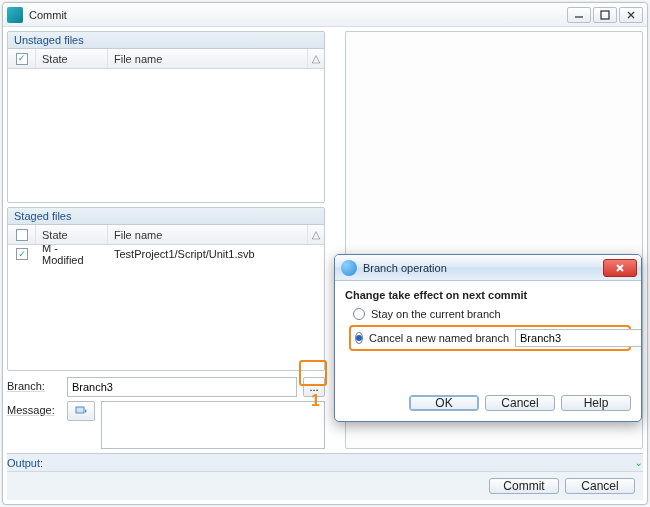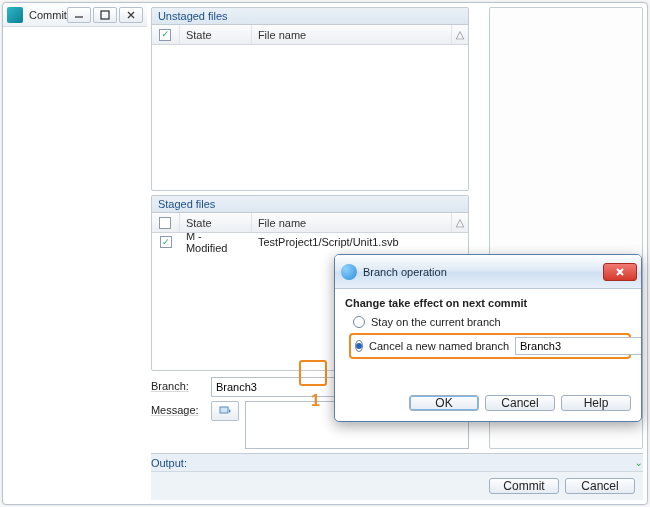--- a/index.html
+++ b/index.html
@@ -1,17 +1,17 @@
 <!DOCTYPE html>
 <html><head>
 <meta charset="utf-8">
 <style>
   * { box-sizing: border-box; font-family: "Segoe UI", Tahoma, sans-serif; }
   body { margin: 0; background: #f7f7f7; width: 650px; height: 507px; position: relative; overflow: hidden; }
-  .window { position: absolute; inset: 2px; background: #fff; border: 1px solid #b9c6d1; border-radius: 4px; box-shadow: 0 0 2px rgba(0,0,0,.15); display: flex; flex-direction: row; }
+  .window { position: absolute; inset: 2px; background: #fff; border: 1px solid #b9c6d1; border-radius: 4px; box-shadow: 0 0 2px rgba(0,0,0,.15); display: flex; flex-direction: column; }
   .titlebar { height: 24px; display: flex; align-items: center; padding: 0 4px; background: linear-gradient(#fdfdfe,#eef2f6); border-bottom: 1px solid #d6dde4; border-radius: 4px 4px 0 0; }
   .titlebar .app-icon { width: 16px; height: 16px; background: linear-gradient(135deg,#2fb6c9,#0e7f92); border-radius: 2px; margin-right: 6px; }
   .titlebar .title { font-size: 11px; color: #2b2b2b; flex: 1; }
   .winbtns { display: flex; gap: 2px; }
   .winbtn { width: 24px; height: 16px; border: 1px solid #b6c0ca; border-radius: 2px; background: linear-gradient(#fff,#e9eef3); display: flex; align-items: center; justify-content: center; }
   .winbtn svg { width: 10px; height: 10px; stroke: #3a3a3a; stroke-width: 1.3; fill: none; }
 
   .body { flex: 1; display: flex; flex-direction: column; padding: 4px; gap: 4px; }
   .split { flex: 1; display: flex; gap: 20px; min-height: 0; }
   .leftcol { width: 318px; display: flex; flex-direction: column; gap: 4px; min-height: 0; }
@@ -48,21 +48,21 @@
   .output-panel { border-top: 1px solid #c3cbd3; background:#e8eff6; }
   .output-hdr { display:flex; align-items:center; height:18px; padding:0 0; font-size:11px; color:#1d4e87; border-bottom:1px solid #d0d8e0; }
   .output-hdr .spacer { flex:1; }
   .output-hdr .chevron { font-size:10px; color:#3a5; }
   .btnbar { display:flex; justify-content:flex-end; gap:6px; padding:6px 8px; background:#eef3f8; }
   .btn { min-width:70px; height:16px; border:1px solid #9fb0c2; border-radius:3px; background:linear-gradient(#fdfdfe,#e5ecf3); font-size:12px; color:#222; display:flex;align-items:center;justify-content:center; }
   .btn.primary { box-shadow: 0 0 0 1px #7fb6e8 inset; }
 
   
   .dialog { position:absolute; left:334px; top:254px; width:308px; height:168px; background:#fff; border:1px solid #5b7dab; border-radius:5px; box-shadow:0 4px 14px rgba(0,0,0,.35); display:flex; flex-direction:column; overflow:hidden; }
-  .dlg-title { height:34px; background:linear-gradient(#fdfefe,#dde9f5 48%,#cfe0f1 52%,#e7f0f9); display:flex; align-items:center; padding:0 4px 0 6px; border-bottom:1px solid #b8c8dc; }
+  .dlg-title { height:26px; background:linear-gradient(#fdfefe,#dde9f5 48%,#cfe0f1 52%,#e7f0f9); display:flex; align-items:center; padding:0 4px 0 6px; border-bottom:1px solid #b8c8dc; }
   .dlg-title .dlg-icon { width:16px; height:16px; margin-right:6px; position:relative; }
   .dlg-title .dlg-icon::before { content:""; position:absolute; inset:0; border-radius:50%; background:radial-gradient(circle at 30% 30%, #8fd0ff, #2d8fd6); }
   .dlg-title .t { font-size:11px; color:#162a45; flex:1; }
   .dlg-close { width:34px; height:18px; border-radius:3px; background:linear-gradient(#f07a72,#d5392d); border:1px solid #a62c22; display:flex;align-items:center;justify-content:center; }
   .dlg-close svg { width:10px; height:10px; stroke:#fff; stroke-width:2; }
   .dlg-body { flex:1; padding:8px 10px 4px 10px; font-size:11px; color:#222; }
   .dlg-body .heading { font-weight:bold; margin-bottom:4px; }
   .radioRow { display:flex; align-items:center; gap:6px; height:18px; padding-left:8px; }
   .radio { width:12px; height:12px; border:1px solid #6f86a3; border-radius:50%; display:inline-flex; align-items:center; justify-content:center; background:#fff; }
   .radio.sel::after { content:""; width:6px; height:6px; background:#2a62b5; border-radius:50%; }

